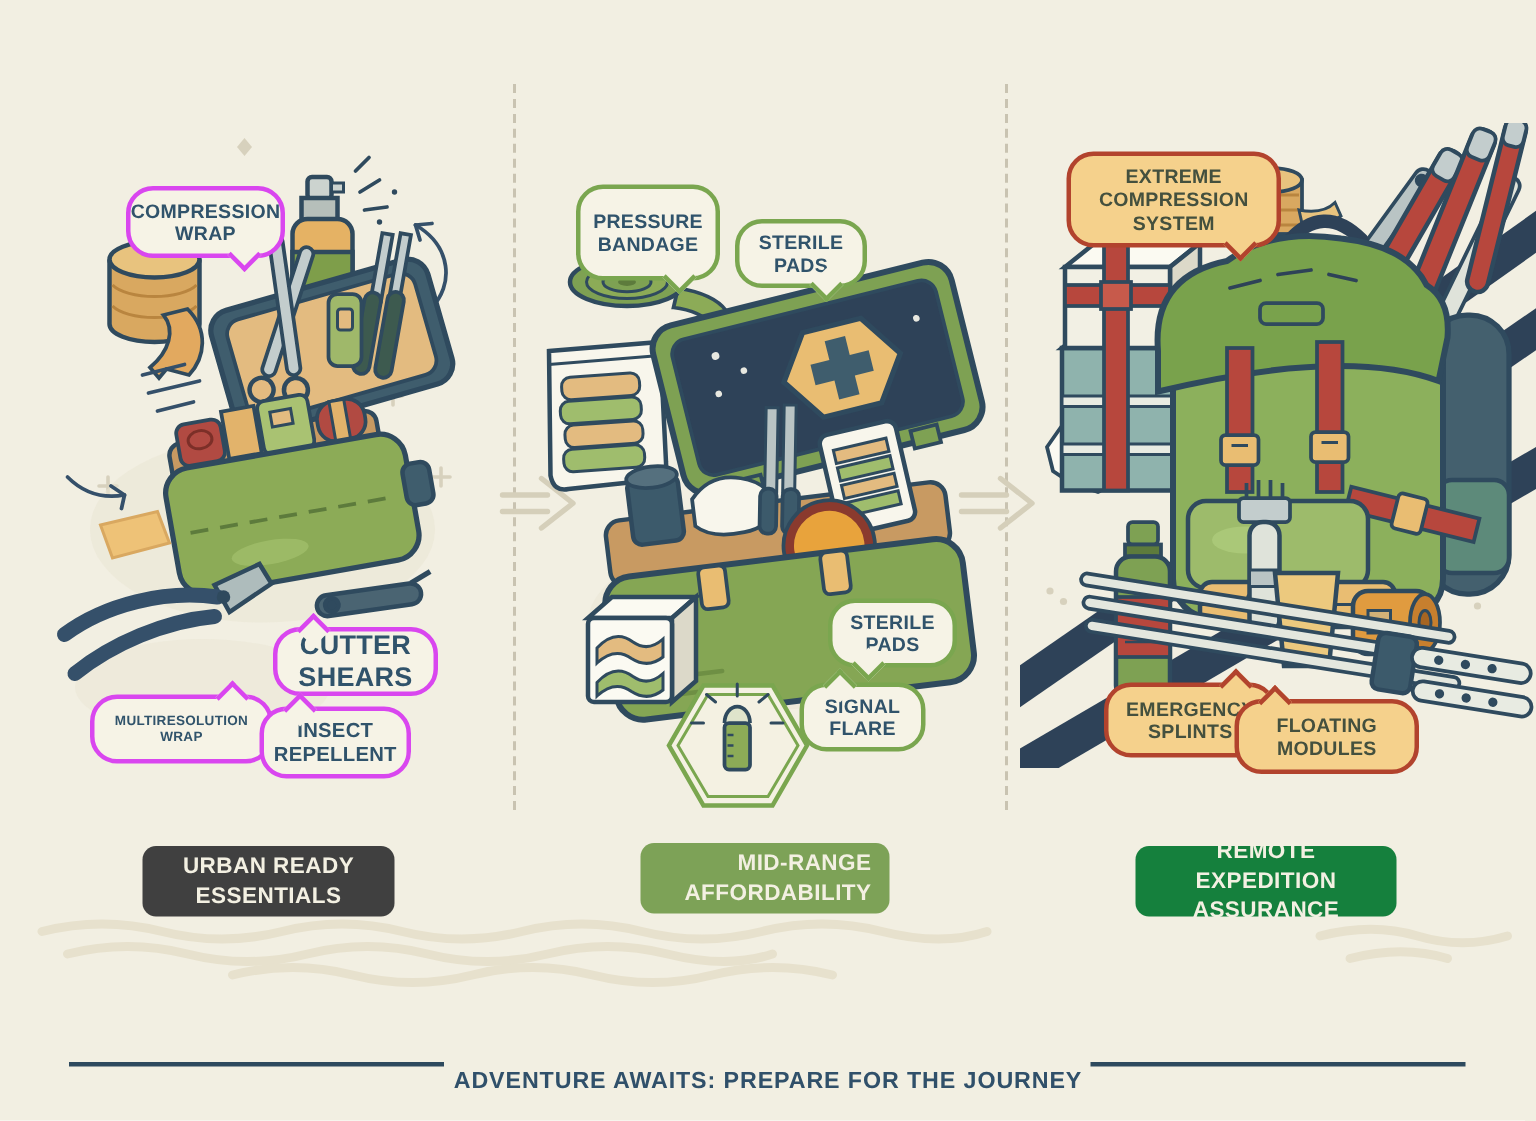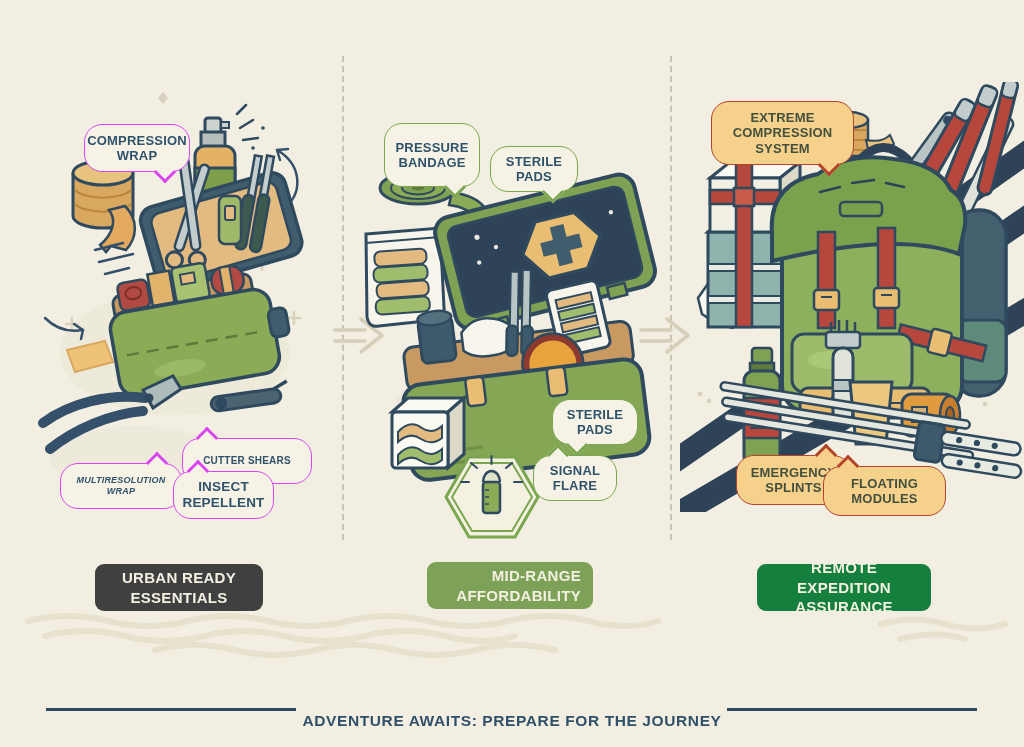--- a/index.html
+++ b/index.html
@@ -12,42 +12,42 @@
   .divider{
     position:absolute; top:56px; height:484px; width:0;
     border-left:2px dashed #c9c3b1;
   }
   .divider.d1{left:342px;}
   .divider.d2{left:670px;}
 
   
   .callout{
     position:absolute; box-sizing:border-box;
-    border:1px solid #d946ef; border-radius:18px;
+    border:3px solid #d946ef; border-radius:18px;
     background:#f6f3e6; color:#30536b;
     font-weight:bold; text-align:center;
     font-size:13px; line-height:1.18; letter-spacing:.2px;
     display:flex; align-items:center; justify-content:center;
     padding:7px 8px; z-index:5;
   }
   .callout::after{
     content:""; position:absolute; width:13px; height:13px;
     background:inherit; transform:rotate(45deg);
     border:0 solid; border-color:inherit;
   }
   .tail-br::after{bottom:-9px; right:16px; border-right-width:3px; border-bottom-width:3px;}
   .tail-bl::after{bottom:-9px; left:16px;  border-right-width:3px; border-bottom-width:3px;}
   .tail-tl::after{top:-9px;    left:16px;  border-left-width:3px;  border-top-width:3px;}
   .tail-tr::after{top:-9px;    right:16px; border-left-width:3px;  border-top-width:3px;}
   .callout.green{border-color:#7aa64f;}
   .callout.orange{border-color:#b2432d; background:#f5d18c; color:#44503e;}
 
   .c-compression{left:84px;  top:124px; width:106px; height:48px;}
-  .c-cutter{     left:182px; top:418px; width:130px; height:46px; font-size:10px;margin-top:20px;}
-  .c-multi{      left:60px;  top:463px; width:122px; height:46px; font-size:9px;font-style:italic;}
+  .c-cutter{     left:182px; top:418px; width:110px; height:46px; font-size:18px;}
+  .c-multi{      left:60px;  top:463px; width:122px; height:46px; font-size:9px;}
   .c-insect{     left:173px; top:471px; width:101px; height:48px; font-size:13.5px;}
   .c-pressure{   left:384px; top:123px; width:96px;  height:64px;}
   .c-sterile1{   left:490px; top:146px; width:88px;  height:46px;}
   .c-sterile2{   left:552px; top:399px; width:86px;  height:46px;}
   .c-flare{      left:533px; top:455px; width:84px;  height:46px;}
   .c-extreme{    left:711px; top:101px; width:143px; height:64px;}
   .c-splints{    left:704px; top:455px; width:115px; height:50px;margin-left:32px;}
   .c-floating{   left:823px; top:466px; width:123px; height:50px;}
 
   

